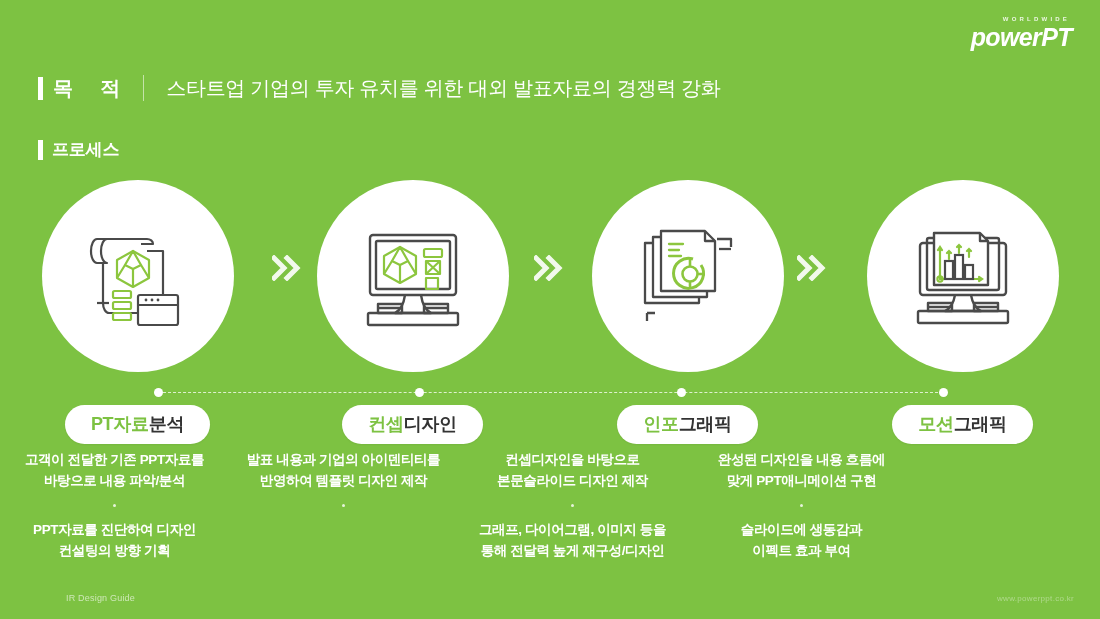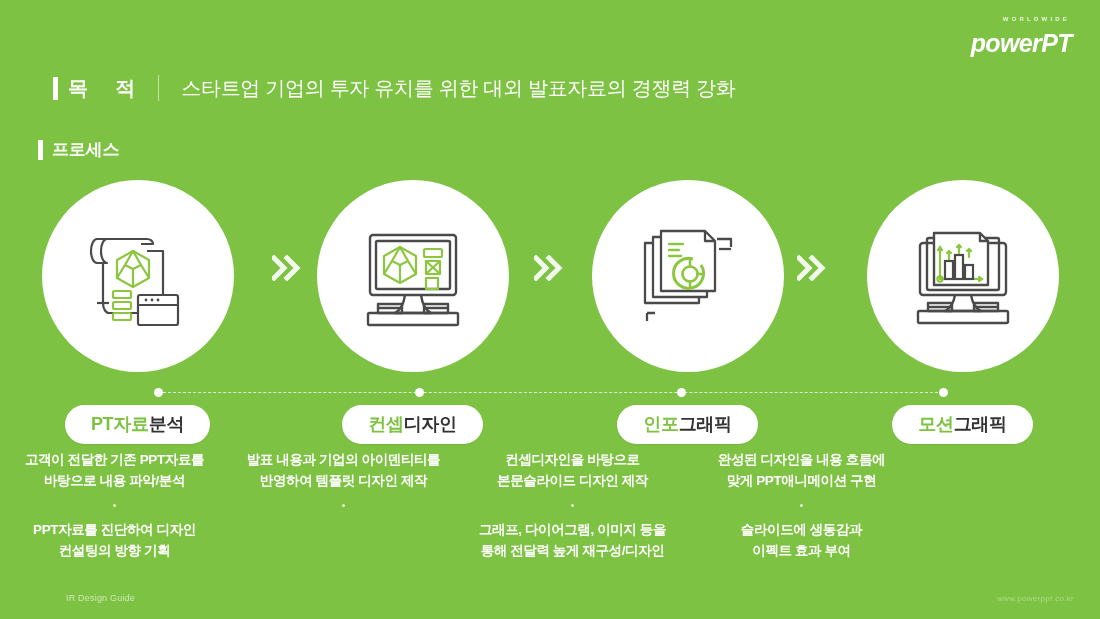--- a/index.html
+++ b/index.html
@@ -18,27 +18,27 @@
   .logo-wrap {
     position: absolute; right: 28px; top: 16px;
     text-align: right; line-height: 1;
   }
   .logo-sub {
     font-size: 6px; letter-spacing: 3.2px; color: #ffffff;
     font-weight: 700; opacity: .85; padding-right: 2px;
   }
   .logo-main {
     font-size: 25px; font-weight: 800; font-style: italic;
-    color: #ffffff; letter-spacing: -0.6px; margin-top: 9px;
+    color: #ffffff; letter-spacing: -0.6px; margin-top: 3px;
   }
   .logo-main .lm-b { font-weight: 800; }
 
   
   .purpose {
-    position: absolute; left: 53px; top: 68px;
+    position: absolute; left: 38px; top: 68px;
     display: flex; align-items: center; height: 40px;
   }
   .bar {
     width: 5px; height: 23px; background: #ffffff; margin-right: 10px;
     flex: 0 0 auto;
   }
   .purpose-label {
     color: #ffffff; font-size: 20px; font-weight: 700;
     letter-spacing: 1px; white-space: pre;
   }

